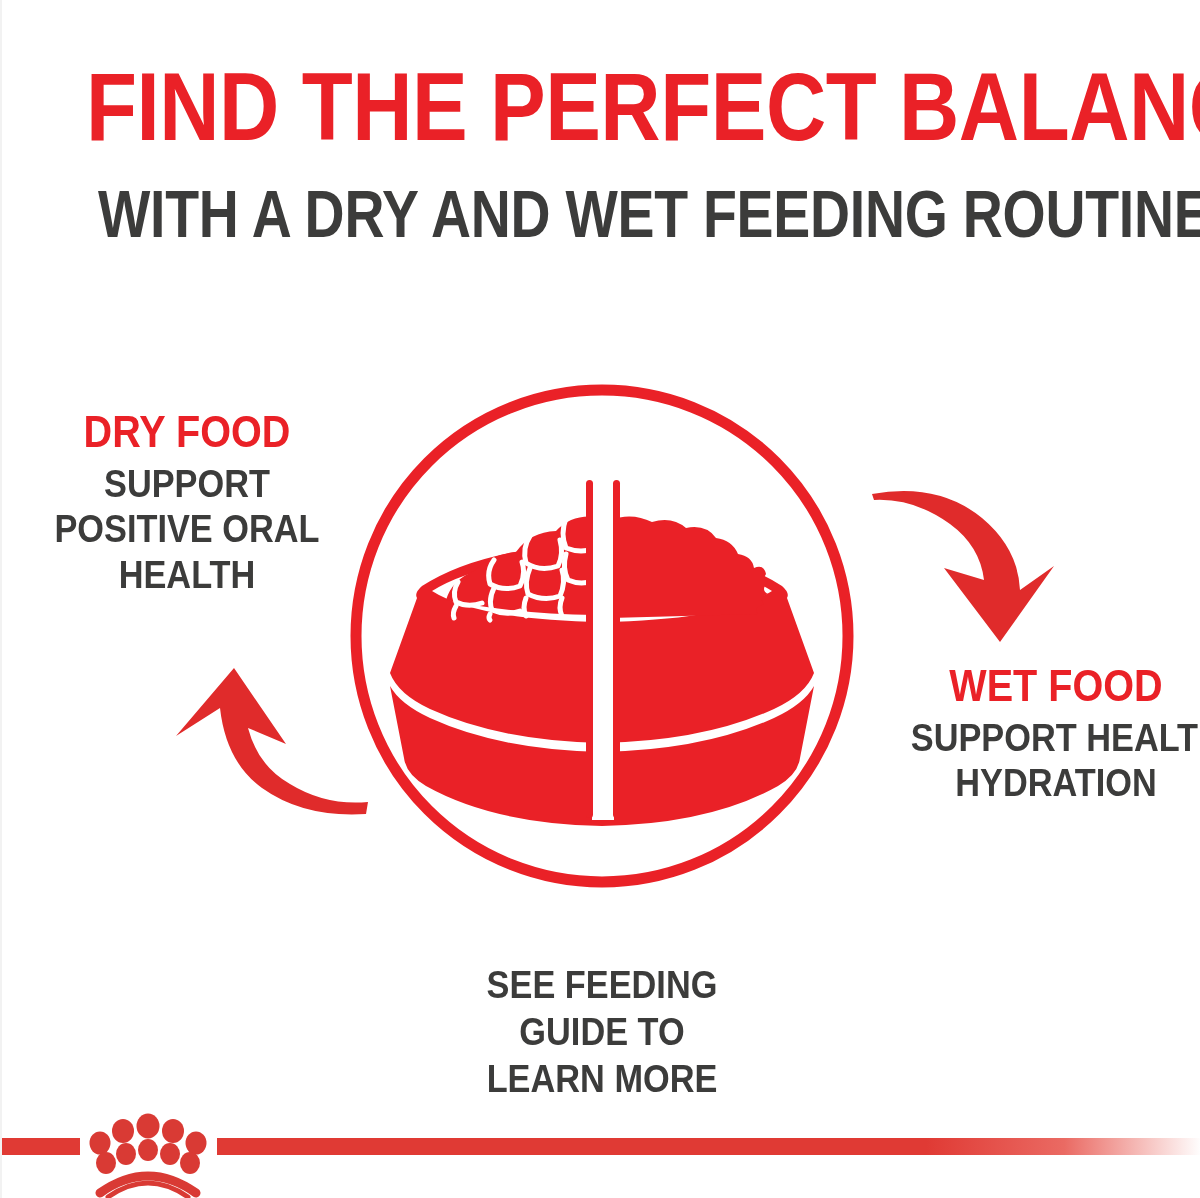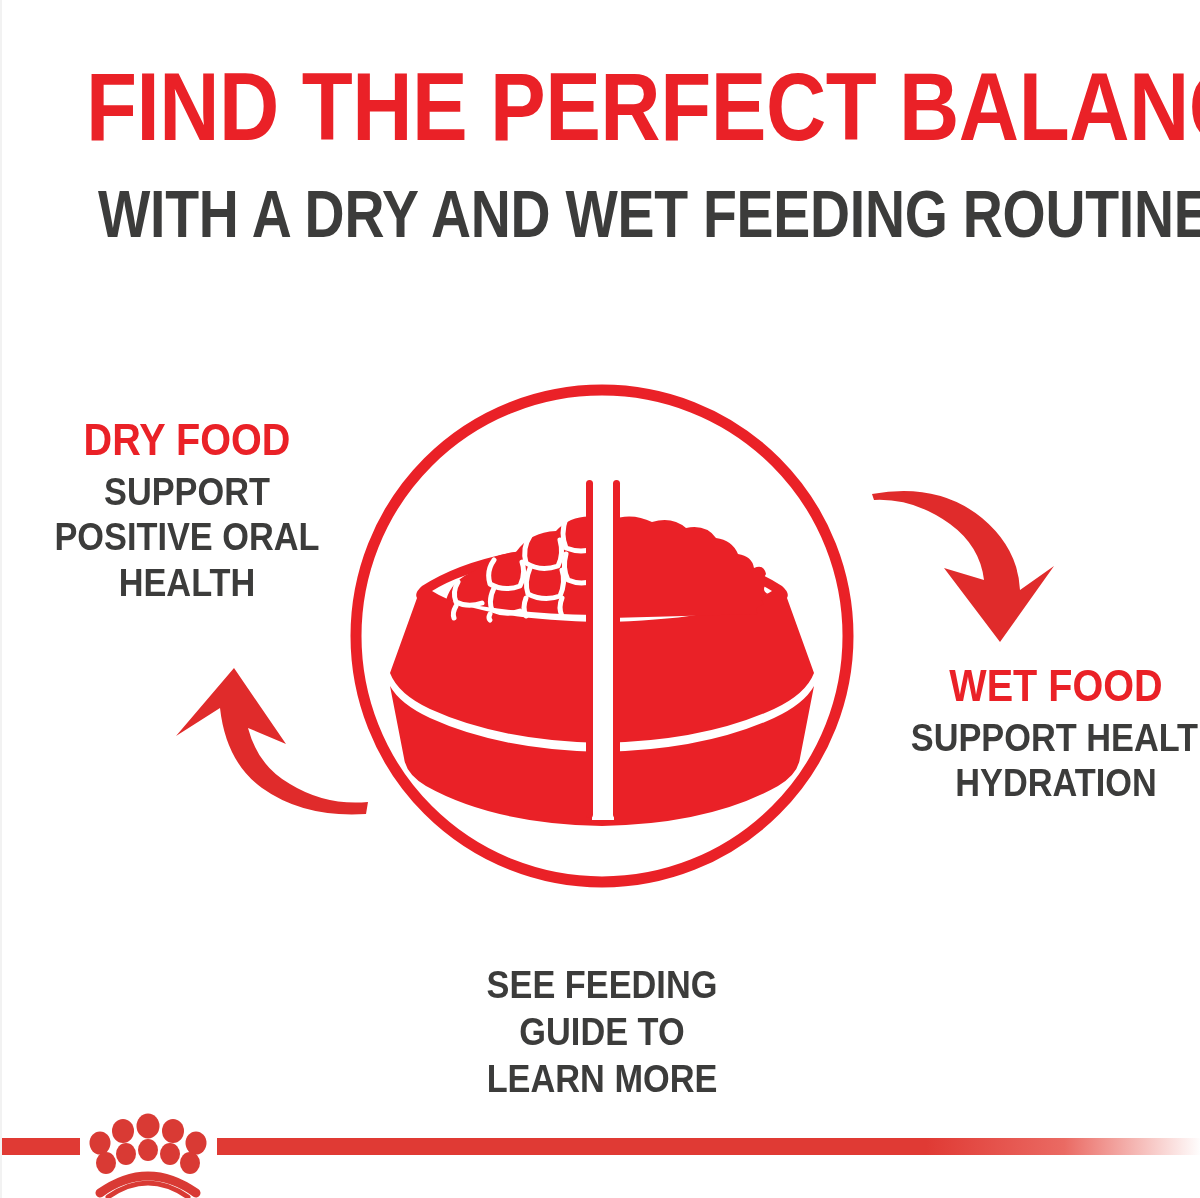--- a/index.html
+++ b/index.html
@@ -71,21 +71,21 @@
     font-family: "Liberation Sans Narrow", "Liberation Sans", sans-serif;
     font-weight: bold;
     font-size: 39px;
     line-height: 1.16;
     color: #3c3c3b;
     transform: scaleX(0.88);
     margin-top: 6px;
   }
   .label-desc span { display: block; white-space: nowrap; }
 
-  #dry-block { left: 20px; top: 408px; width: 330px; margin-top: 8px; }
+  #dry-block { left: 20px; top: 408px; width: 330px; }
   #wet-block { left: 889px; top: 662px; width: 330px; }
 
   
   .cta-block {
     position: absolute;
     left: 0;
     top: 962px;
     width: 1200px;
     text-align: center;
   }

